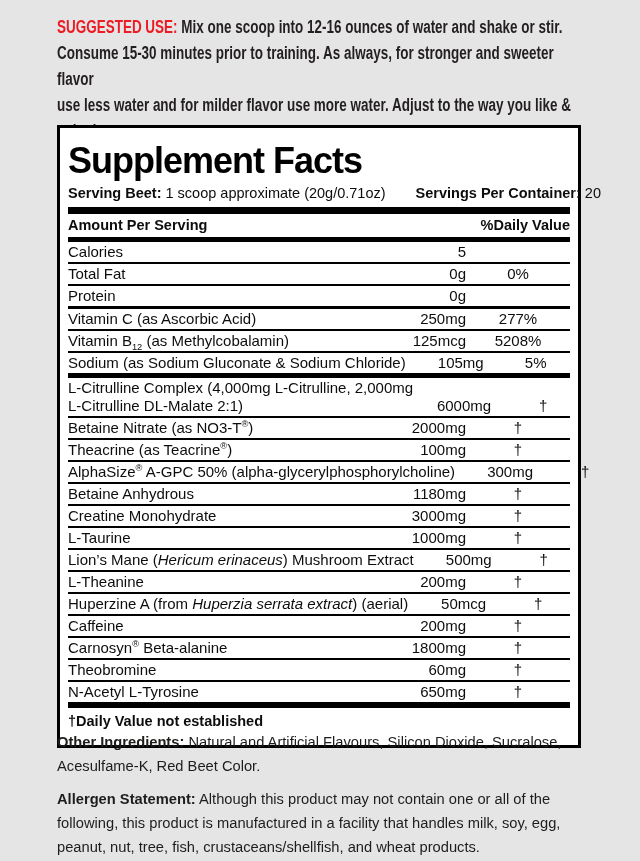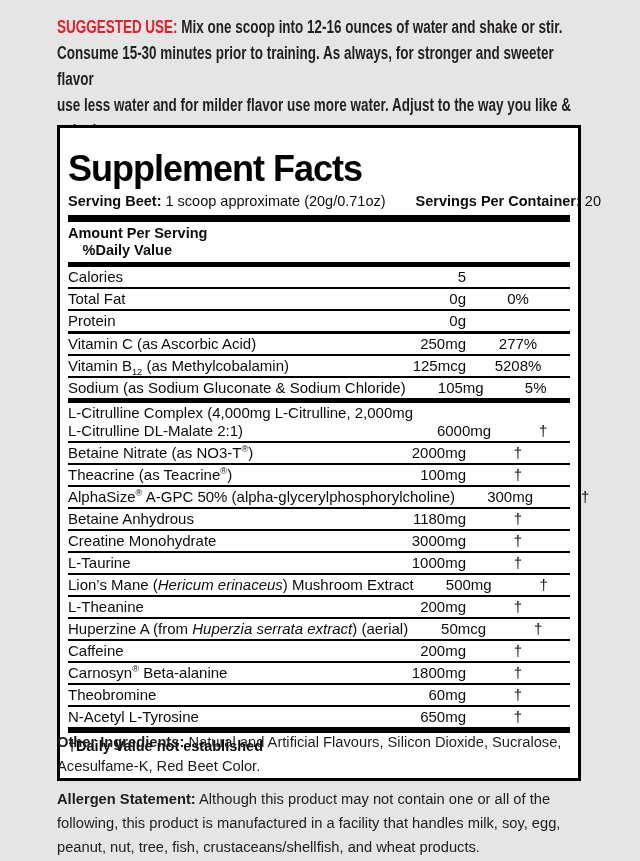--- a/index.html
+++ b/index.html
@@ -32,21 +32,21 @@
   .suggested .red-label { color: #ec1b24; font-weight: 800; }
 
   
   .panel {
     position: absolute;
     top: 125px;
     left: 57px;
     width: 524px;
     border: 3px solid #000;
     background: #fff;
-    padding: 16px 8px;
+    padding: 8px 8px;
     color: #0d0d0d;
   }
   .panel-title {
     font-size: 36px;
     font-weight: bold;
     letter-spacing: -1px;
     line-height: 40px;
     margin: 5px 0 3px 0;
     color: #000;
   }
@@ -64,21 +64,20 @@
   .bar-5 { height: 5px; }
   .bar-6 { height: 6px; }
 
   .cols {
     display: flex;
     justify-content: space-between;
     font-size: 14.5px;
     font-weight: bold;
     line-height: 17px;
     padding: 3px 0 3px 0;
-    flex-direction: column;
   }
   .col-dv { width: 104px; text-align: right; }
 
   .frow {
     display: grid;
     grid-template-columns: 1fr 78px 104px;
     align-items: end;
     font-size: 15px;
     line-height: 18px;
     padding: 1px 0 1px 0;

